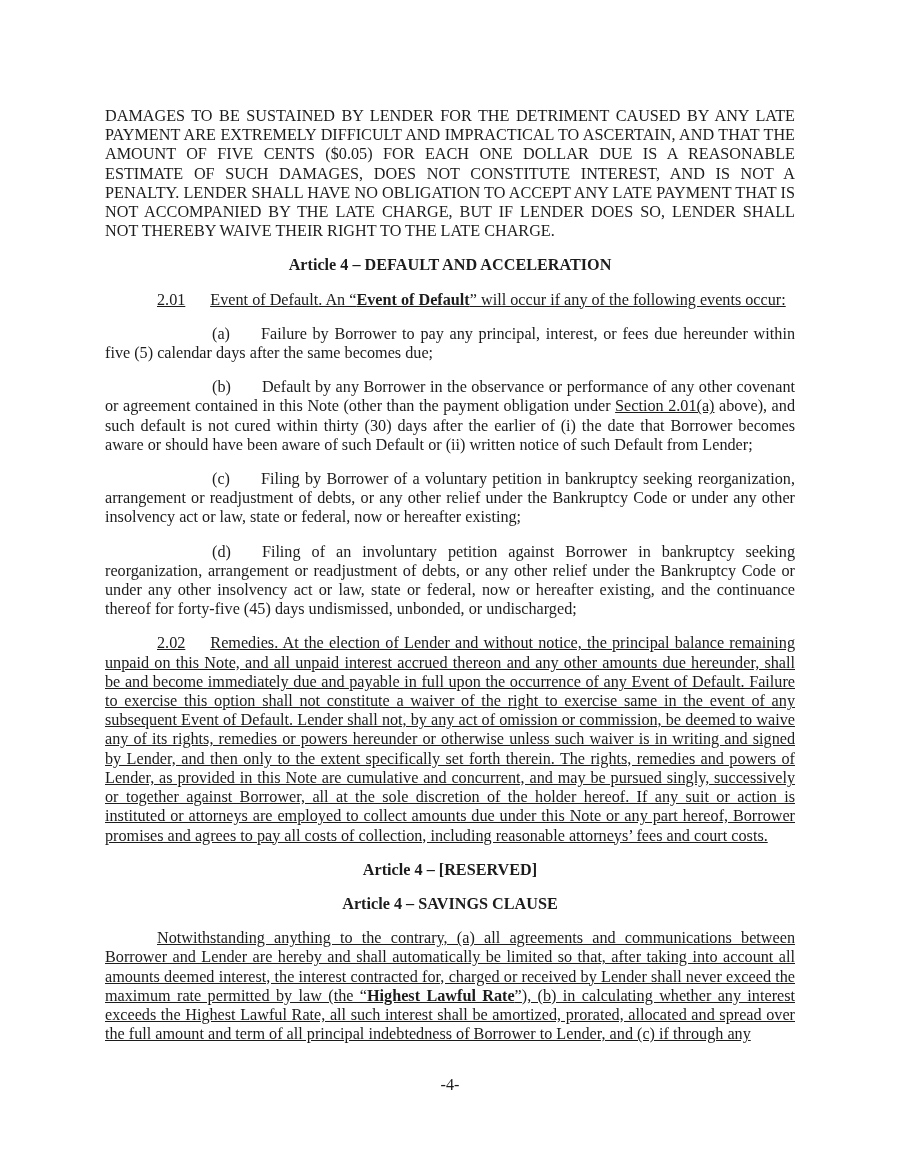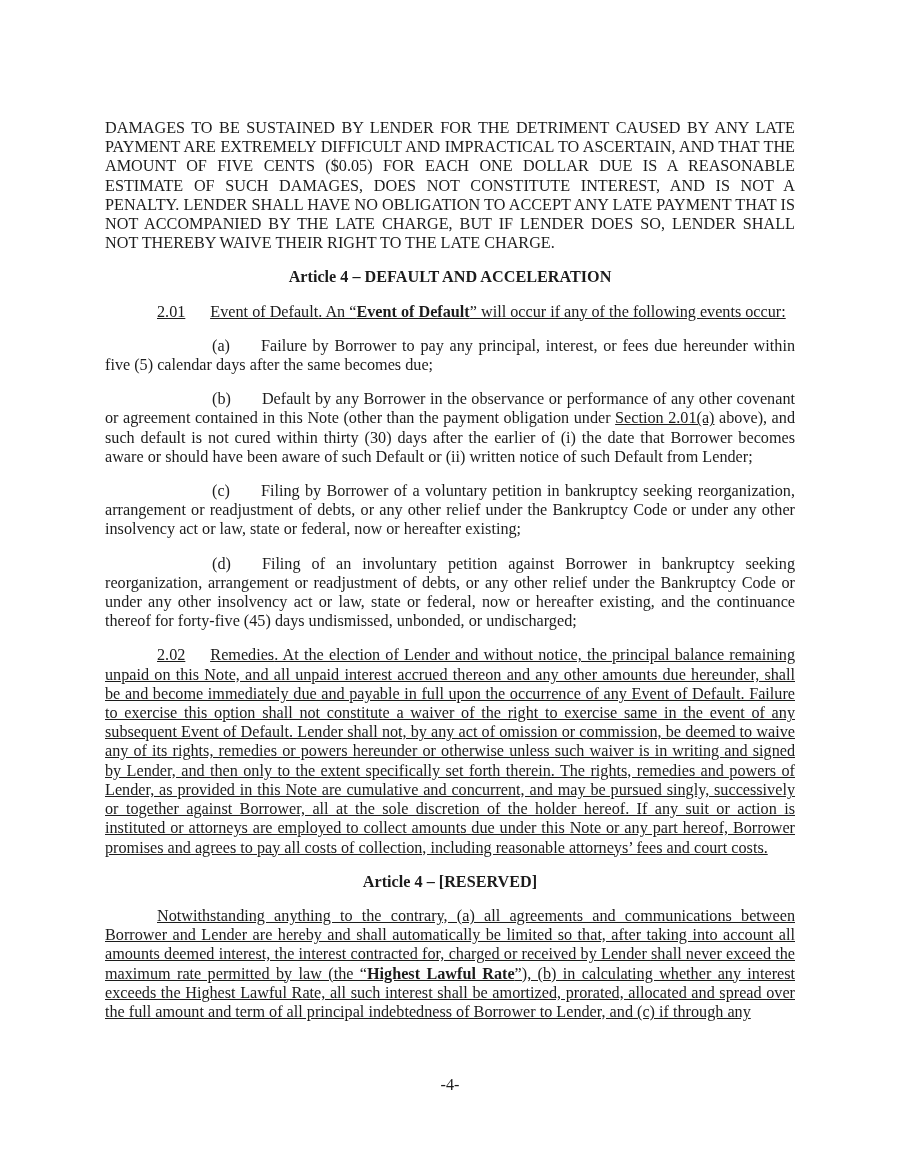--- a/index.html
+++ b/index.html
@@ -18,21 +18,21 @@
     left: 105px;
     top: 103px;
     width: 690px;
   }
   .content p {
     margin: 15px 0 0 0;
     font-size: 16.2px;
     line-height: 19.2px;
     text-align: justify;
   }
-  .content p:first-child { margin-top: 16px; }
+  .content p:first-child { margin-top: 4px; }
   .heading {
     text-align: center !important;
     font-weight: bold;
     text-indent: 0;
   }
   .indent-section { text-indent: 52px; text-decoration: underline; }
   .indent-clause  { text-indent: 107px; }
   .tab { display: inline-block; }
   .t1 { width: 25px; }
   .t2 { width: 31px; }
@@ -65,19 +65,20 @@
     <p class="indent-clause"><span>(b)</span><span class="tab t2"></span><span>Default by any Borrower in the observance or performance of any other covenant or agreement contained in this Note (other than the payment obligation under </span><span class="u">Section 2.01(a)</span><span> above), and such default is not cured within thirty (30) days after the earlier of (i) the date that Borrower becomes aware or should have been aware of such Default or (ii) written notice of such Default from Lender;</span></p>
 
     <p class="indent-clause"><span>(c)</span><span class="tab t2"></span><span>Filing by Borrower of a voluntary petition in bankruptcy seeking reorganization, arrangement or readjustment of debts, or any other relief under the Bankruptcy Code or under any other insolvency act or law, state or federal, now or hereafter existing;</span></p>
 
     <p class="indent-clause"><span>(d)</span><span class="tab t2"></span><span>Filing of an involuntary petition against Borrower in bankruptcy seeking reorganization, arrangement or readjustment of debts, or any other relief under the Bankruptcy Code or under any other insolvency act or law, state or federal, now or hereafter existing, and the continuance thereof for forty-five (45) days undismissed, unbonded, or undischarged;</span></p>
 
     <p class="indent-section"><span>2.02</span><span class="tab t1"></span><span class="u">Remedies</span><span>. At the election of Lender and without notice, the principal balance remaining unpaid on this Note, and all unpaid interest accrued thereon and any other amounts due hereunder, shall be and become immediately due and payable in full upon the occurrence of any Event of Default. Failure to exercise this option shall not constitute a waiver of the right to exercise same in the event of any subsequent Event of Default. Lender shall not, by any act of omission or commission, be deemed to waive any of its rights, remedies or powers hereunder or otherwise unless such waiver is in writing and signed by Lender, and then only to the extent specifically set forth therein. The rights, remedies and powers of Lender, as provided in this Note are cumulative and concurrent, and may be pursued singly, successively or together against Borrower, all at the sole discretion of the holder hereof. If any suit or action is instituted or attorneys are employed to collect amounts due under this Note or any part hereof, Borrower promises and agrees to pay all costs of collection, including reasonable attorneys’ fees and court costs.</span></p>
 
     <p class="heading">Article 4 – [RESERVED]</p>
 
+    <p class="heading">Article 4 – SAVINGS CLAUSE</p>
 
     <p class="indent-section"><span>Notwithstanding anything to the contrary, (a) all agreements and communications between Borrower and Lender are hereby and shall automatically be limited so that, after taking into account all amounts deemed interest, the interest contracted for, charged or received by Lender shall never exceed the maximum rate permitted by law (the “</span><span class="b">Highest Lawful Rate</span><span>”), (b) in calculating whether any interest exceeds the Highest Lawful Rate, all such interest shall be amortized, prorated, allocated and spread over the full amount and term of all principal indebtedness of Borrower to Lender, and (c) if through any</span></p>
 
   </div>
 
   <div class="footer">-4-</div>
 </div>
 
 </body></html>

